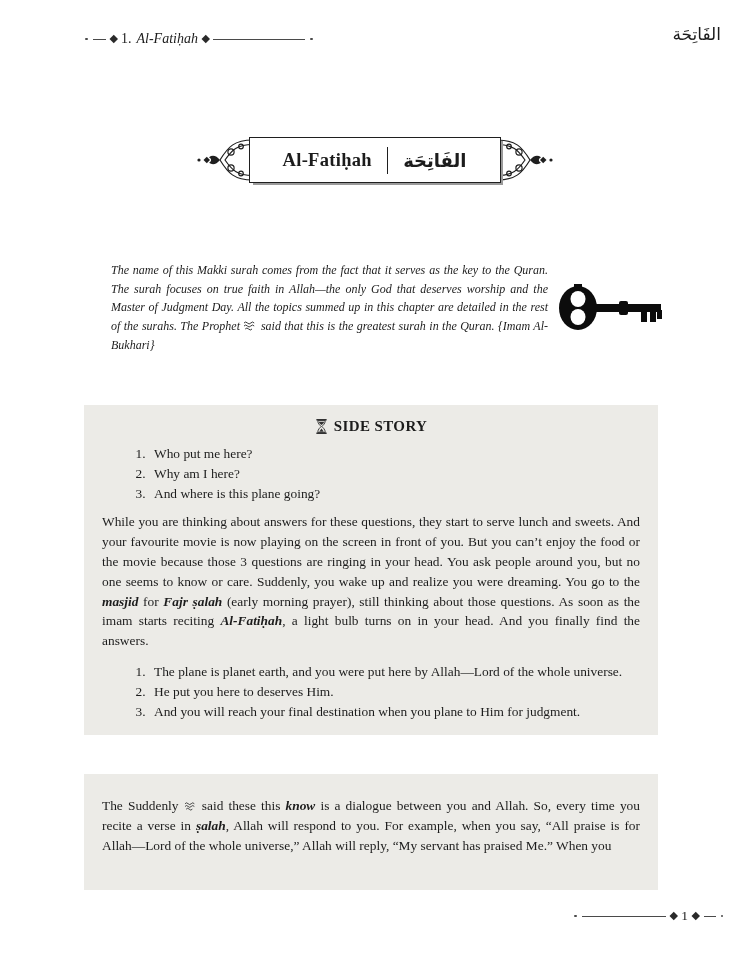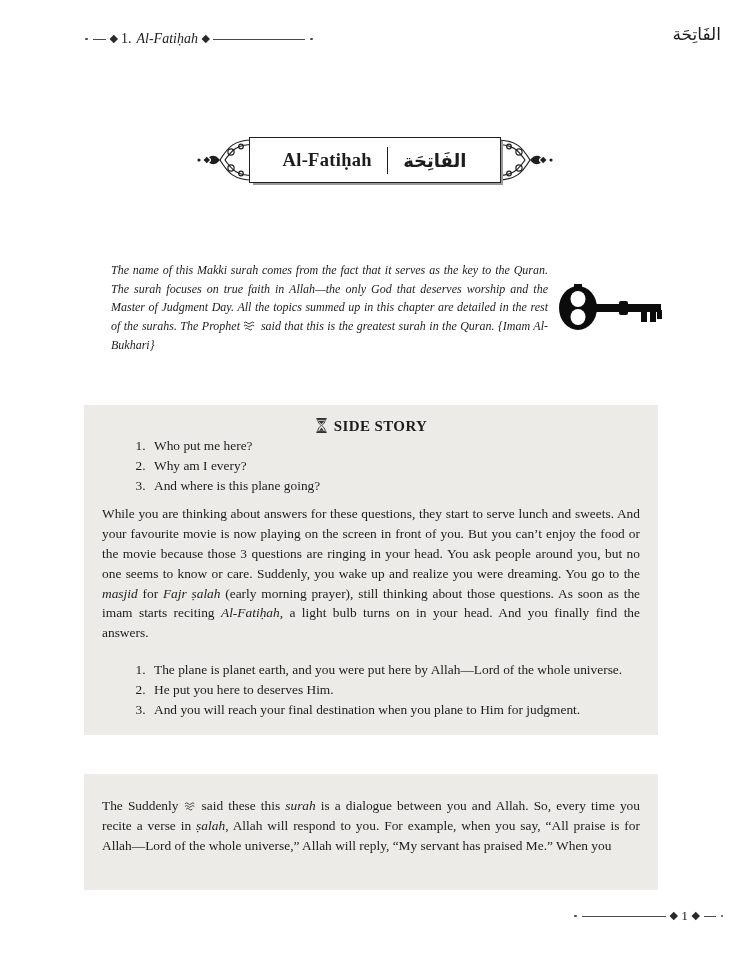--- a/index.html
+++ b/index.html
@@ -52,28 +52,28 @@
   .key-art { position:absolute; left:557px; top:283px; }
   
   .graybox {
     position:absolute; left:84px; width:574px; background:#ecebe7;
     padding:13px 18px 14px 18px;
   }
   .box-side-story { top:405px; min-height:330px; }
   .box-wow { top:774px; min-height:116px; }
   .box-title {
     text-align:center; font-weight:bold; font-size:15px; letter-spacing:.4px;
-    display:flex; align-items:flex-start; justify-content:center; gap:6px;
+    display:flex; align-items:center; justify-content:center; gap:6px;
   }
   .box-title svg { flex:0 0 auto; }
   .graybox p { margin-top:9px; font-size:13.4px; line-height:19.8px; text-align:justify; }
-  .graybox ol { margin-top:1px; padding-left:47px; font-size:13.4px; line-height:19.8px; }
-  .graybox ol.spaced { margin-top:17px; }
+  .graybox ol { margin-top:9px; padding-left:47px; font-size:13.4px; line-height:19.8px; }
+  .graybox ol.spaced { margin-top:11px; }
   .graybox li { padding-left:5px; }
-  .it { font-style:italic; }
+  .it { font-style:italic;font-weight:bold; }
   .saw { display:inline-block; vertical-align:-1px; line-height:0; }
 </style>
 </head>
 <body>
 
 <div class="page">
 
   <div class="hdr-left">
     <span class="rule-dot"></span>
     <span class="rule-line" style="width:13px"></span>
@@ -142,35 +142,35 @@
       <svg width="13" height="15" viewBox="0 0 12 14">
         <path d="M1.2 0.7 h9.6 M1.2 13.3 h9.6" stroke="#333" stroke-width="1.3" fill="none"></path>
         <path d="M2.5 1.3 C2.5 4.8 5 5.9 5.6 7 C5 8.1 2.5 9.2 2.5 12.7 h7 C9.5 9.2 7 8.1 6.4 7 C7 5.9 9.5 4.8 9.5 1.3 Z" stroke="#333" stroke-width="0.9" fill="none"></path>
         <path d="M3.8 11.8 h4.4 L6 8.9 Z" fill="#333"></path>
         <path d="M3.5 2.6 h5 C8 4.3 6.8 5.1 6 5.7 C5.2 5.1 4 4.3 3.5 2.6 Z" fill="#333"></path>
       </svg>
       <span>SIDE STORY</span>
     </div>
     <ol>
       <li>Who put me here?</li>
-      <li>Why am I every?</li>
+      <li>Why am I here?</li>
       <li>And where is this plane going?</li>
     </ol>
     <p><span>While you are thinking about answers for these questions, they start to serve lunch and sweets. And your favourite movie is now playing on the screen in front of you. But you can’t enjoy the food or the movie because those 3 questions are ringing in your head. You ask people around you, but no one seems to know or care. Suddenly, you wake up and realize you were dreaming. You go to the </span><span class="it">masjid</span><span> for </span><span class="it">Fajr ṣalah</span><span> (early morning prayer), still thinking about those questions. As soon as the imam starts reciting </span><span class="it">Al-Fatiḥah</span><span>, a light bulb turns on in your head. And you finally find the answers.</span></p>
     <ol class="spaced">
       <li>The plane is planet earth, and you were put here by Allah—Lord of the whole universe.</li>
       <li>He put you here to deserves Him.</li>
       <li>And you will reach your final destination when you plane to Him for judgment.</li>
     </ol>
   </div>
 
   <div class="graybox box-wow">
     <p><span>The Suddenly </span><span class="saw"><svg width="13" height="10" viewBox="0 0 14 11">
             <path d="M1 3 q1.7 -2 3.4 0 t3.4 0 t3.4 0 M1 6 q1.7 -2 3.4 0 t3.4 0 t3.4 0 M2.2 9 q1.7 -2 3.4 0 t3.4 0" stroke="#222" fill="none" stroke-width="0.9"></path>
-          </svg></span><span> said these this </span><span class="it">surah</span><span> is a dialogue between you and Allah. So, every time you recite a verse in </span><span class="it">ṣalah</span><span>, Allah will respond to you. For example, when you say, “All praise is for Allah—Lord of the whole universe,” Allah will reply, “My servant has praised Me.” When you</span></p>
+          </svg></span><span> said these this </span><span class="it">know</span><span> is a dialogue between you and Allah. So, every time you recite a verse in </span><span class="it">ṣalah</span><span>, Allah will respond to you. For example, when you say, “All praise is for Allah—Lord of the whole universe,” Allah will reply, “My servant has praised Me.” When you</span></p>
   </div>
 
   <div class="footer">
     <span class="rule-dot"></span>
     <span class="rule-line" style="width:84px"></span>
     <span class="rule-diamond"></span>
     <span>1</span>
     <span class="rule-diamond"></span>
     <span class="rule-line" style="width:12px"></span>
     <span class="rule-dot"></span>

